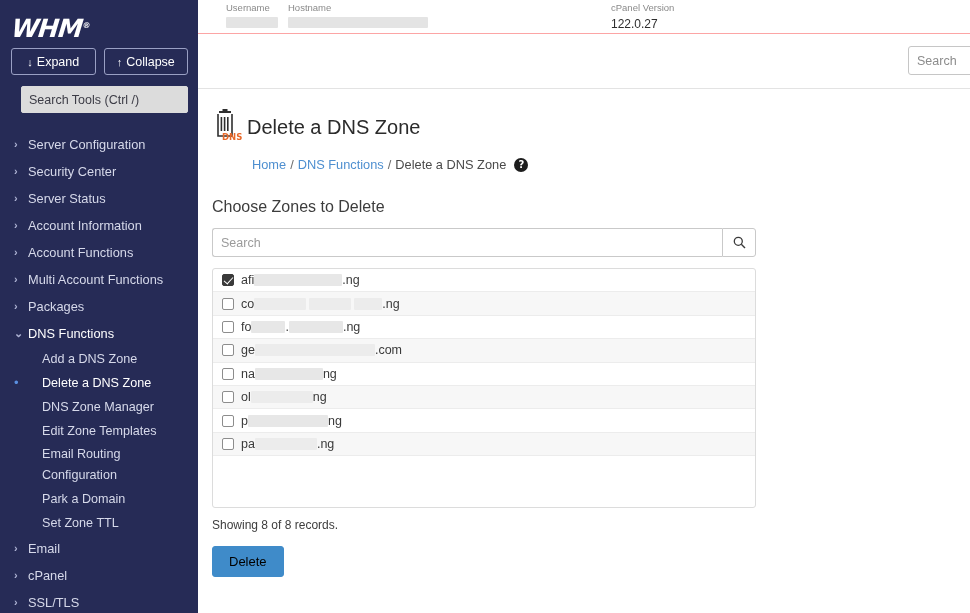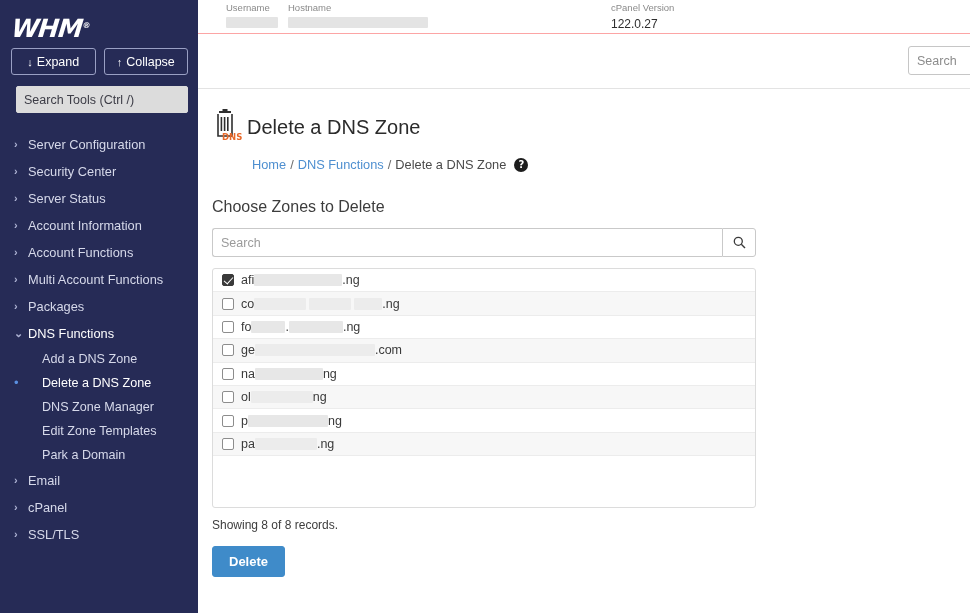--- a/index.html
+++ b/index.html
@@ -42,21 +42,21 @@
     background: transparent;
     color: #ffffff;
     font-size: 12.5px;
     font-family: "Liberation Sans", sans-serif;
     display: flex; align-items: center; justify-content: center;
     gap: 4px;
     cursor: pointer;
   }
   .ec-btn .ar { font-size: 11px; }
 
-  .tool-search-wrap { padding: 11px 10px 0 16px; }
+  .tool-search-wrap { padding: 11px 10px 0 21px; }
   .tool-search {
     width: 100%; height: 27px;
     background: #dcdcdc;
     border: 1px solid #dcdcdc;
     border-radius: 2px;
     font-size: 12.5px;
     color: #3a3a3a;
     padding: 0 7px;
     font-family: "Liberation Sans", sans-serif;
     outline: none;
@@ -262,28 +262,27 @@
   .zone-row.alt .zone-name .blk { background: #ececec; }
 
   .records-text {
     margin-top: 10px;
     font-size: 12px;
     color: #3d3d3d;
   }
   .delete-btn {
     margin-top: 14px;
     background: #3f8bc9;
-    color: #ffffff;
+    color: #000000;
     border: 1px solid #3f8bc9;
     border-radius: 3px;
     font-size: 13px;
     padding: 7px 16px;
     cursor: pointer;
     font-family: "Liberation Sans", sans-serif;
-    font-weight: bold;
   }
 </style>
 </head>
 <body>
 
 <div class="app">
 
   <div class="sidebar">
 
     <div class="logo-wrap">
@@ -348,23 +347,31 @@
         <span class="sub-label">Delete a DNS Zone</span>
       </div>
       <div class="subnav-item">
         <span class="bullet"></span>
         <span class="sub-label">DNS Zone Manager</span>
       </div>
       <div class="subnav-item">
         <span class="bullet"></span>
         <span class="sub-label">Edit Zone Templates</span>
       </div>
+      <div class="subnav-item two-line">
+        <span class="bullet"></span>
+        <span class="sub-label" style="white-space:normal;width:110px;display:inline-block">Email Routing Configuration</span>
+      </div>
       <div class="subnav-item">
         <span class="bullet"></span>
         <span class="sub-label">Park a Domain</span>
+      </div>
+      <div class="subnav-item">
+        <span class="bullet"></span>
+        <span class="sub-label">Set Zone TTL</span>
       </div>
 
       <div class="nav-item">
         <span class="chev">›</span>
         <span class="nav-label">Email</span>
       </div>
       <div class="nav-item">
         <span class="chev">›</span>
         <span class="nav-label">cPanel</span>
       </div>

